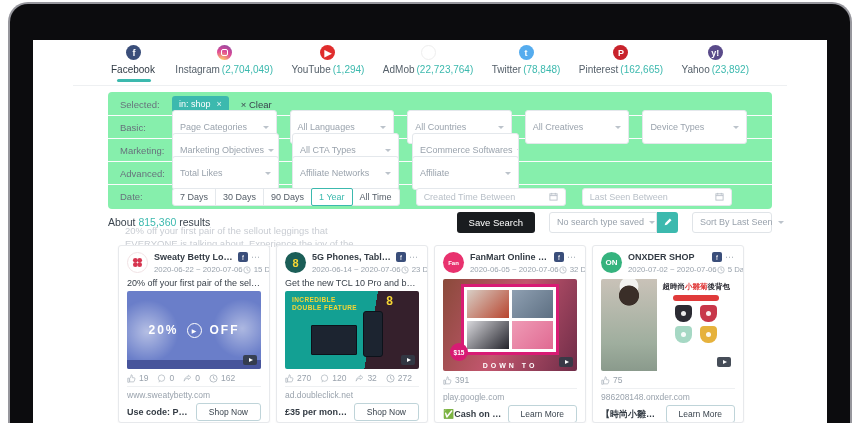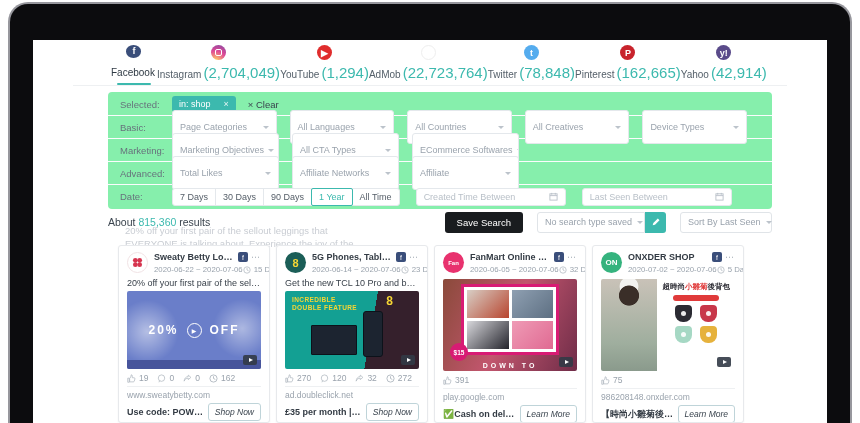--- a/index.html
+++ b/index.html
@@ -9,39 +9,39 @@
   
   .bezel { position:absolute; left:8px; right:8px; top:2px; height:520px; background:#0c0c0e;
            border:2px solid #97979d; border-bottom:none; border-radius:20px 20px 0 0; }
   .screen { position:absolute; left:33px; top:40px; width:794px; height:383px; background:#fff; overflow:hidden; }
 
   
   .tabs { position:absolute; left:40px; right:40px; top:0; height:46px; display:flex; justify-content:space-between; padding:0 38px; border-bottom:1px solid #eef0f2; background:#fff; }
   .tab { display:flex; flex-direction:column; align-items:center; padding-top:5px; cursor:pointer; }
   .tab .nicon { width:15px; height:15px; border-radius:50%; display:flex; align-items:center; justify-content:center; color:#fff; font-size:9px; font-weight:bold; }
   .tab .trow { margin-top:4px; font-size:10px; color:#55606a; white-space:nowrap; }
-  .tab .cnt { color:#3cb9ae; font-size:15px; margin-left:2px; }
+  .tab .cnt { color:#3cb9ae; font-size:10px; margin-left:2px; }
   .tab.active .trow { color:#2f3a44; }
   .tab.active .bar { width:34px; height:3px; background:#3cb9ae; border-radius:2px; margin-top:4px; }
   .ic-fb { background:#3a4e7a; } .ic-yt { background:#e02d2d; font-size:7px; }
   .ic-tw { background:#55acee; } .ic-pin { background:#c8232c; } .ic-yh { background:#5a4b8a; font-size:8px; }
   .ic-ig { background:radial-gradient(circle at 30% 110%, #fdc468 10%, #df4996 55%, #8a49a1 95%); }
   .ic-ig i { display:block; width:7px; height:7px; border:1px solid #fff; border-radius:2px; }
   .ic-am { background:#fff; border:1px solid #eee; color:#e0483c; font-size:10px; }
 
   
   .fpanel { position:absolute; left:75px; top:52px; width:664px; background:#86efac; border-radius:4px; padding:1px 0; }
   .frow { display:flex; align-items:center; height:23px; padding:0 12px; border-bottom:1px solid #fbfcfd; }
   .frow:last-child { border-bottom:none; }
   .flabel { width:52px; font-size:9.5px; color:#67727c; flex:0 0 52px; }
   .sel { width:107px; height:18px; background:#fff; border:1px solid #e4e8ec; border-radius:3px; margin-right:13px;
          display:flex; align-items:center; justify-content:space-between; padding:16px 7px; font-size:9px; color:#9aa3ad;
          white-space:nowrap; overflow:hidden; cursor:pointer;text-align:center; }
   .sel::after { content:""; border:3px solid transparent; border-top-color:#bcc3cb; margin:3px 0 0 4px; flex:0 0 auto; }
-  .chip { background:#3cb9ae; color:#fff; font-size:9px; border-radius:3px; padding:3px 7px; display:inline-flex; align-items:center; gap:13px; cursor:pointer; }
+  .chip { background:#3cb9ae; color:#fff; font-size:9px; border-radius:3px; padding:3px 7px; display:inline-flex; align-items:center; gap:6px; cursor:pointer; }
   .chip .x { opacity:.85; font-size:9px; }
   .clear { font-size:9.5px; color:#3a444e; margin-left:12px; cursor:pointer; }
   .segwrap { display:flex; }
   .seg { height:18px; padding:0 7px; display:flex; align-items:center; background:#fff; border:1px solid #e4e8ec; font-size:9px; color:#555e68; margin-left:-1px; cursor:pointer; white-space:nowrap; }
   .seg:first-child { border-radius:3px 0 0 3px; margin-left:0; }
   .seg:last-child { border-radius:0 3px 3px 0; }
   .seg.on { border-color:#3cb9ae; color:#3cb9ae; z-index:1; border-radius:2px; }
   .dinput { width:150px; height:18px; background:#fff; border:1px solid #e4e8ec; border-radius:3px; margin-left:16px;
             display:flex; align-items:center; justify-content:space-between; padding:0 7px; }
   .dinput input { border:none; outline:none; width:110px; font-size:9px; color:#9aa3ad; background:transparent; font-family:"Liberation Sans",sans-serif; }
@@ -51,21 +51,21 @@
   .rbar { position:absolute; left:75px; right:55px; top:170px; height:24px; display:flex; align-items:center; }
   .rtext { font-size:10.5px; color:#3a444e; }
   .rtext .num { color:#3cb9ae; }
   .rright { margin-left:auto; display:flex; align-items:center; gap:14px; }
   .savebtn { background:#191c1f; color:#fff; font-size:9.5px; padding:5px 12px; border-radius:3px; border:none; cursor:pointer; font-family:"Liberation Sans",sans-serif; }
   .ddgroup { display:flex; align-items:stretch; }
   .dd { height:21px; background:#fff; border:1px solid #e0e4e8; border-radius:3px; display:flex; align-items:center; justify-content:space-between; padding:0 7px; font-size:9px; color:#99a2ac; cursor:pointer; white-space:nowrap; }
   .dd::after { content:""; border:3px solid transparent; border-top-color:#bcc3cb; margin:3px 0 0 5px; }
   .dd.saved { width:108px; border-radius:3px 0 0 3px; }
   .pencil { width:21px; height:21px; background:#3cb9ae; border:none; border-radius:0 3px 3px 0; display:flex; align-items:center; justify-content:center; cursor:pointer; }
-  .dd.sort { width:92px; }
+  .dd.sort { width:80px; }
 
   
   .ghost { position:absolute; left:92px; top:185px; width:234px; font-size:9.5px; line-height:1.35; color:#c9cdd3; z-index:1; }
 
   
   .cards { position:absolute; left:85px; top:205px; display:flex; gap:6px; z-index:2; }
   .card { width:152px; height:178px; background:#fff; border:1px solid #e7e9ec; border-radius:3px; padding:6px 8px 4px; box-shadow:0 1px 2px rgba(30,40,50,.05); overflow:hidden; cursor:pointer; }
   .chead { display:flex; gap:6px; align-items:flex-start; }
   .clogo { width:21px; height:21px; border-radius:50%; flex:0 0 21px; display:flex; align-items:center; justify-content:center; color:#fff; font-weight:bold; }
   .chmain { flex:1; min-width:0; }
@@ -79,21 +79,21 @@
   .cimg { position:relative; border-radius:2px; overflow:hidden; height:78px; }
   .cimg.tall { height:92px; margin-top:5px; }
   .cam { position:absolute; right:4px; bottom:4px; width:14px; height:10px; background:rgba(50,58,70,.9); border-radius:2px; display:flex; align-items:center; justify-content:center; }
   .cam::after { content:""; border:2.5px solid transparent; border-left:4px solid #fff; margin-left:3px; }
   .cstats { display:flex; align-items:center; gap:9px; font-size:8.5px; color:#9aa3ad; margin:4px 0 3px; }
   .stat { display:flex; align-items:center; gap:3px; }
   .cdiv { border-top:1px solid #eef0f2; margin:0 0 3px; }
   .cdomain { font-size:8.5px; color:#9aa3ad; white-space:nowrap; overflow:hidden; text-overflow:ellipsis; }
   .ctarow { display:flex; align-items:center; gap:4px; margin:3px 0 2px; }
   .ctatext { font-size:9px; font-weight:bold; color:#333b44; white-space:nowrap; overflow:hidden; text-overflow:ellipsis; flex:1; min-width:0; }
-  .ctabtn { border:1px solid #bfd4d9; background:#fff; border-radius:3px; font-size:8.5px; color:#3a444e; padding:3px 6px; white-space:nowrap; cursor:pointer; font-family:"Liberation Sans",sans-serif;font-style:italic; }
+  .ctabtn { border:1px solid #bfd4d9; background:#fff; border-radius:3px; font-size:8.5px; color:#3a444e; padding:3px 12px; white-space:nowrap; cursor:pointer; font-family:"Liberation Sans",sans-serif; }
 
   
   .art1 { width:100%; height:100%; background:
           radial-gradient(circle at 15% 52%, rgba(255,255,255,.5), rgba(255,255,255,0) 26%),
           radial-gradient(circle at 86% 48%, rgba(255,255,255,.45), rgba(255,255,255,0) 24%),
           linear-gradient(#6a7ec9,#6a7ec9);
           display:flex; align-items:center; justify-content:center; gap:8px; }
   .art1::after { content:""; position:absolute; left:0; right:0; bottom:0; height:9px; background:#47549b; }
   .offtxt { color:#fff; font-weight:bold; font-size:12px; letter-spacing:2px; }
   .playc { width:15px; height:15px; border:1.5px solid #fff; border-radius:50%; display:flex; align-items:center; justify-content:center; color:#fff; font-size:6px; }
@@ -159,21 +159,21 @@
       <div class="tab">
         <span class="nicon ic-tw">t</span>
         <span class="trow"><span>Twitter</span><span class="cnt">(78,848)</span></span>
       </div>
       <div class="tab">
         <span class="nicon ic-pin">P</span>
         <span class="trow"><span>Pinterest</span><span class="cnt">(162,665)</span></span>
       </div>
       <div class="tab">
         <span class="nicon ic-yh">y!</span>
-        <span class="trow"><span>Yahoo</span><span class="cnt">(42,914)</span></span>
+        <span class="trow"><span>Yahoo</span><span class="cnt">(23,892)</span></span>
       </div>
     </div>
 
     <div class="fpanel">
       <div class="frow">
         <span class="flabel">Selected:</span>
         <span class="chip">
           <span>in: shop</span>
           <span class="x">×</span>
         </span>

